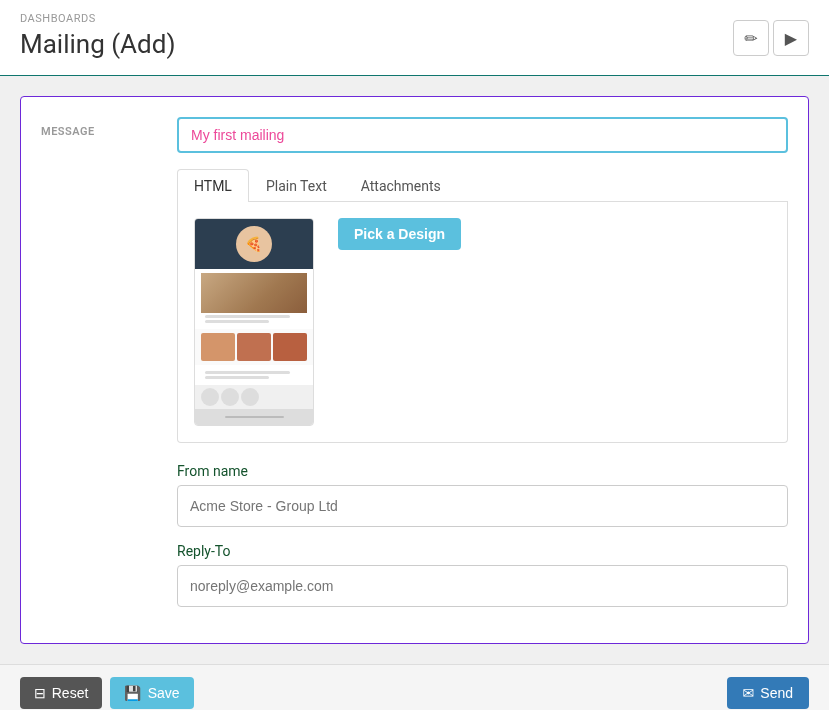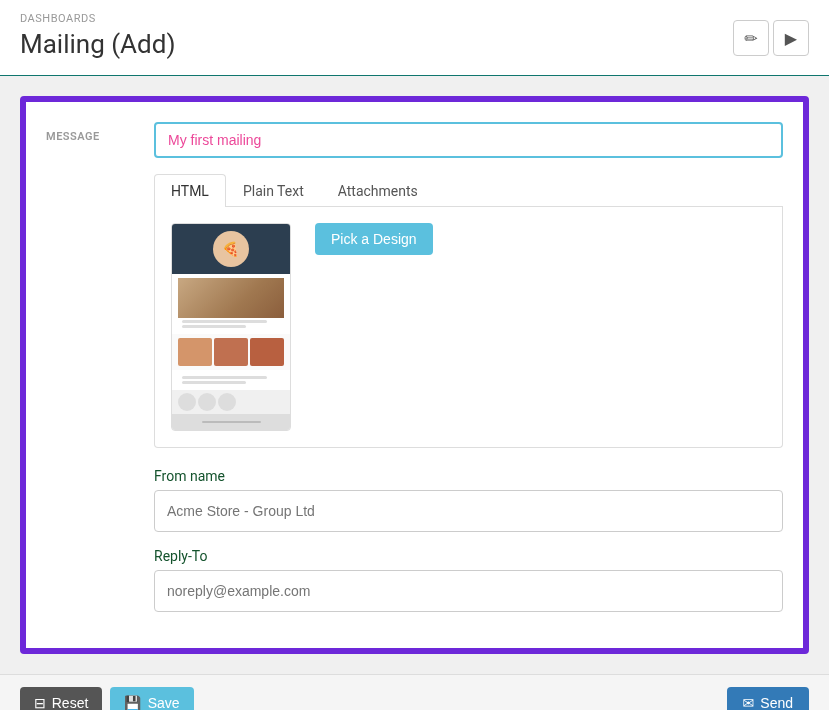--- a/index.html
+++ b/index.html
@@ -47,24 +47,24 @@
 
     
     .main-content {
       flex: 1;
       padding: 20px;
     }
 
     .section-card {
       background: #fff;
       border-radius: 4px;
-      border: 6px solid #6d28d9;
+      border: 1px solid #6d28d9;
       padding: 20px;
       display: flex;
-      gap: 8px;
+      gap: 36px;
     }
 
     .section-label {
       font-size: 11px;
       font-weight: 600;
       text-transform: uppercase;
       color: #999;
       letter-spacing: 0.5px;
       min-width: 100px;
       padding-top: 8px;
@@ -203,21 +203,21 @@
 
     
     .pick-design-btn {
       padding: 8px 16px;
       background: #5bc0de;
       color: #fff;
       border: none;
       border-radius: 4px;
       cursor: pointer;
       font-size: 14px;
-      font-weight: 400;
+      font-weight: 700;
     }
 
     
     .form-group {
       margin-bottom: 16px;
     }
     .form-label {
       font-size: 14px;
       color: #14532d;
       margin-bottom: 6px;

